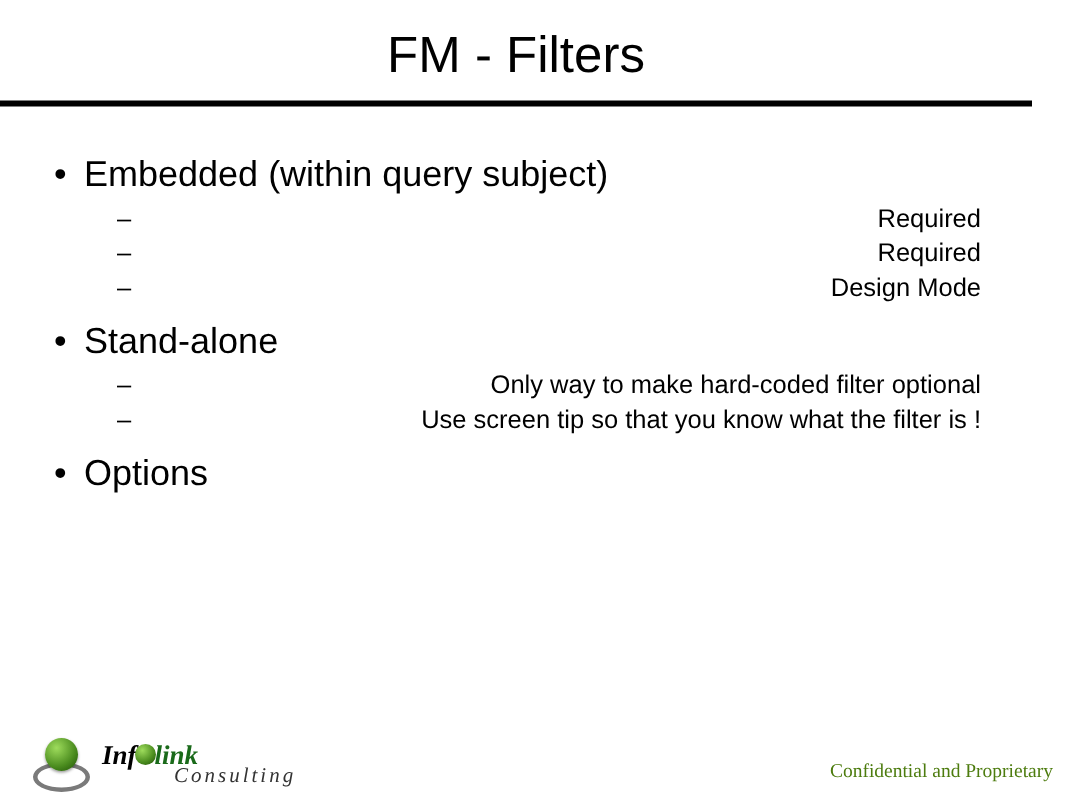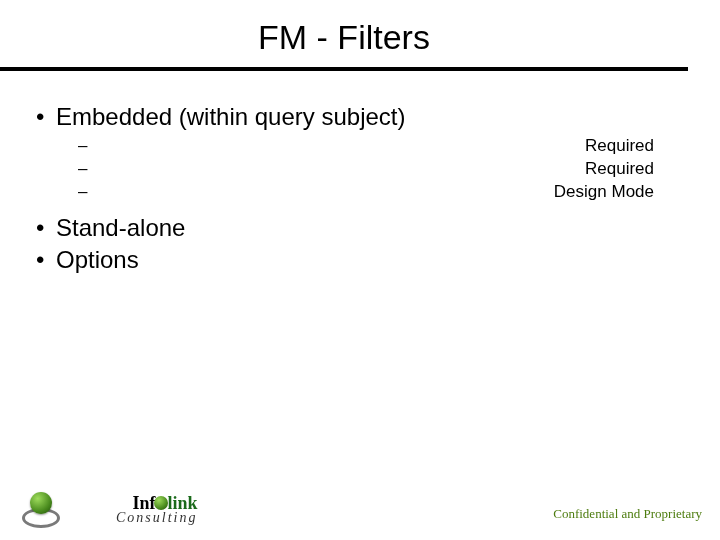--- a/index.html
+++ b/index.html
@@ -113,22 +113,22 @@
     top: 4px;
     box-shadow: 0 1px 2px rgba(0,0,0,0.4);
   }
   .logo-text {
     margin-left: 6px;
     line-height: 1;
   }
   .logo-line1 {
     font-size: 18px;
     font-weight: bold;
+    font-style: italic;
     font-family: Georgia, 'Times New Roman', serif;
-    text-align: right;
   }
   .logo-line1 .info { color: #000; }
   .logo-line1 .globe {
     display: inline-block;
     width: 14px;
     height: 14px;
     border-radius: 50%;
     background: radial-gradient(circle at 35% 30%, #9edc5c 0%, #4a8b1e 60%, #1c4d05 100%);
     vertical-align: -1px;
     margin: 0 -1px;
@@ -166,20 +166,24 @@
       <li>
         <span>Embedded (within query subject)</span>
         <ul class="level2">
           <li>Required</li>
           <li>Required</li>
           <li>Design Mode</li>
         </ul>
       </li>
       <li>
         <span>Stand-alone</span>
+        <ul class="level2">
+          <li>Only way to make hard-coded filter optional</li>
+          <li>Use screen tip so that you know what the filter is !</li>
+        </ul>
       </li>
       <li>
         <span>Options</span>
       </li>
     </ul>
   </div>
 
   <div class="footer">
     <div class="logo">
       <div class="logo-mark">

